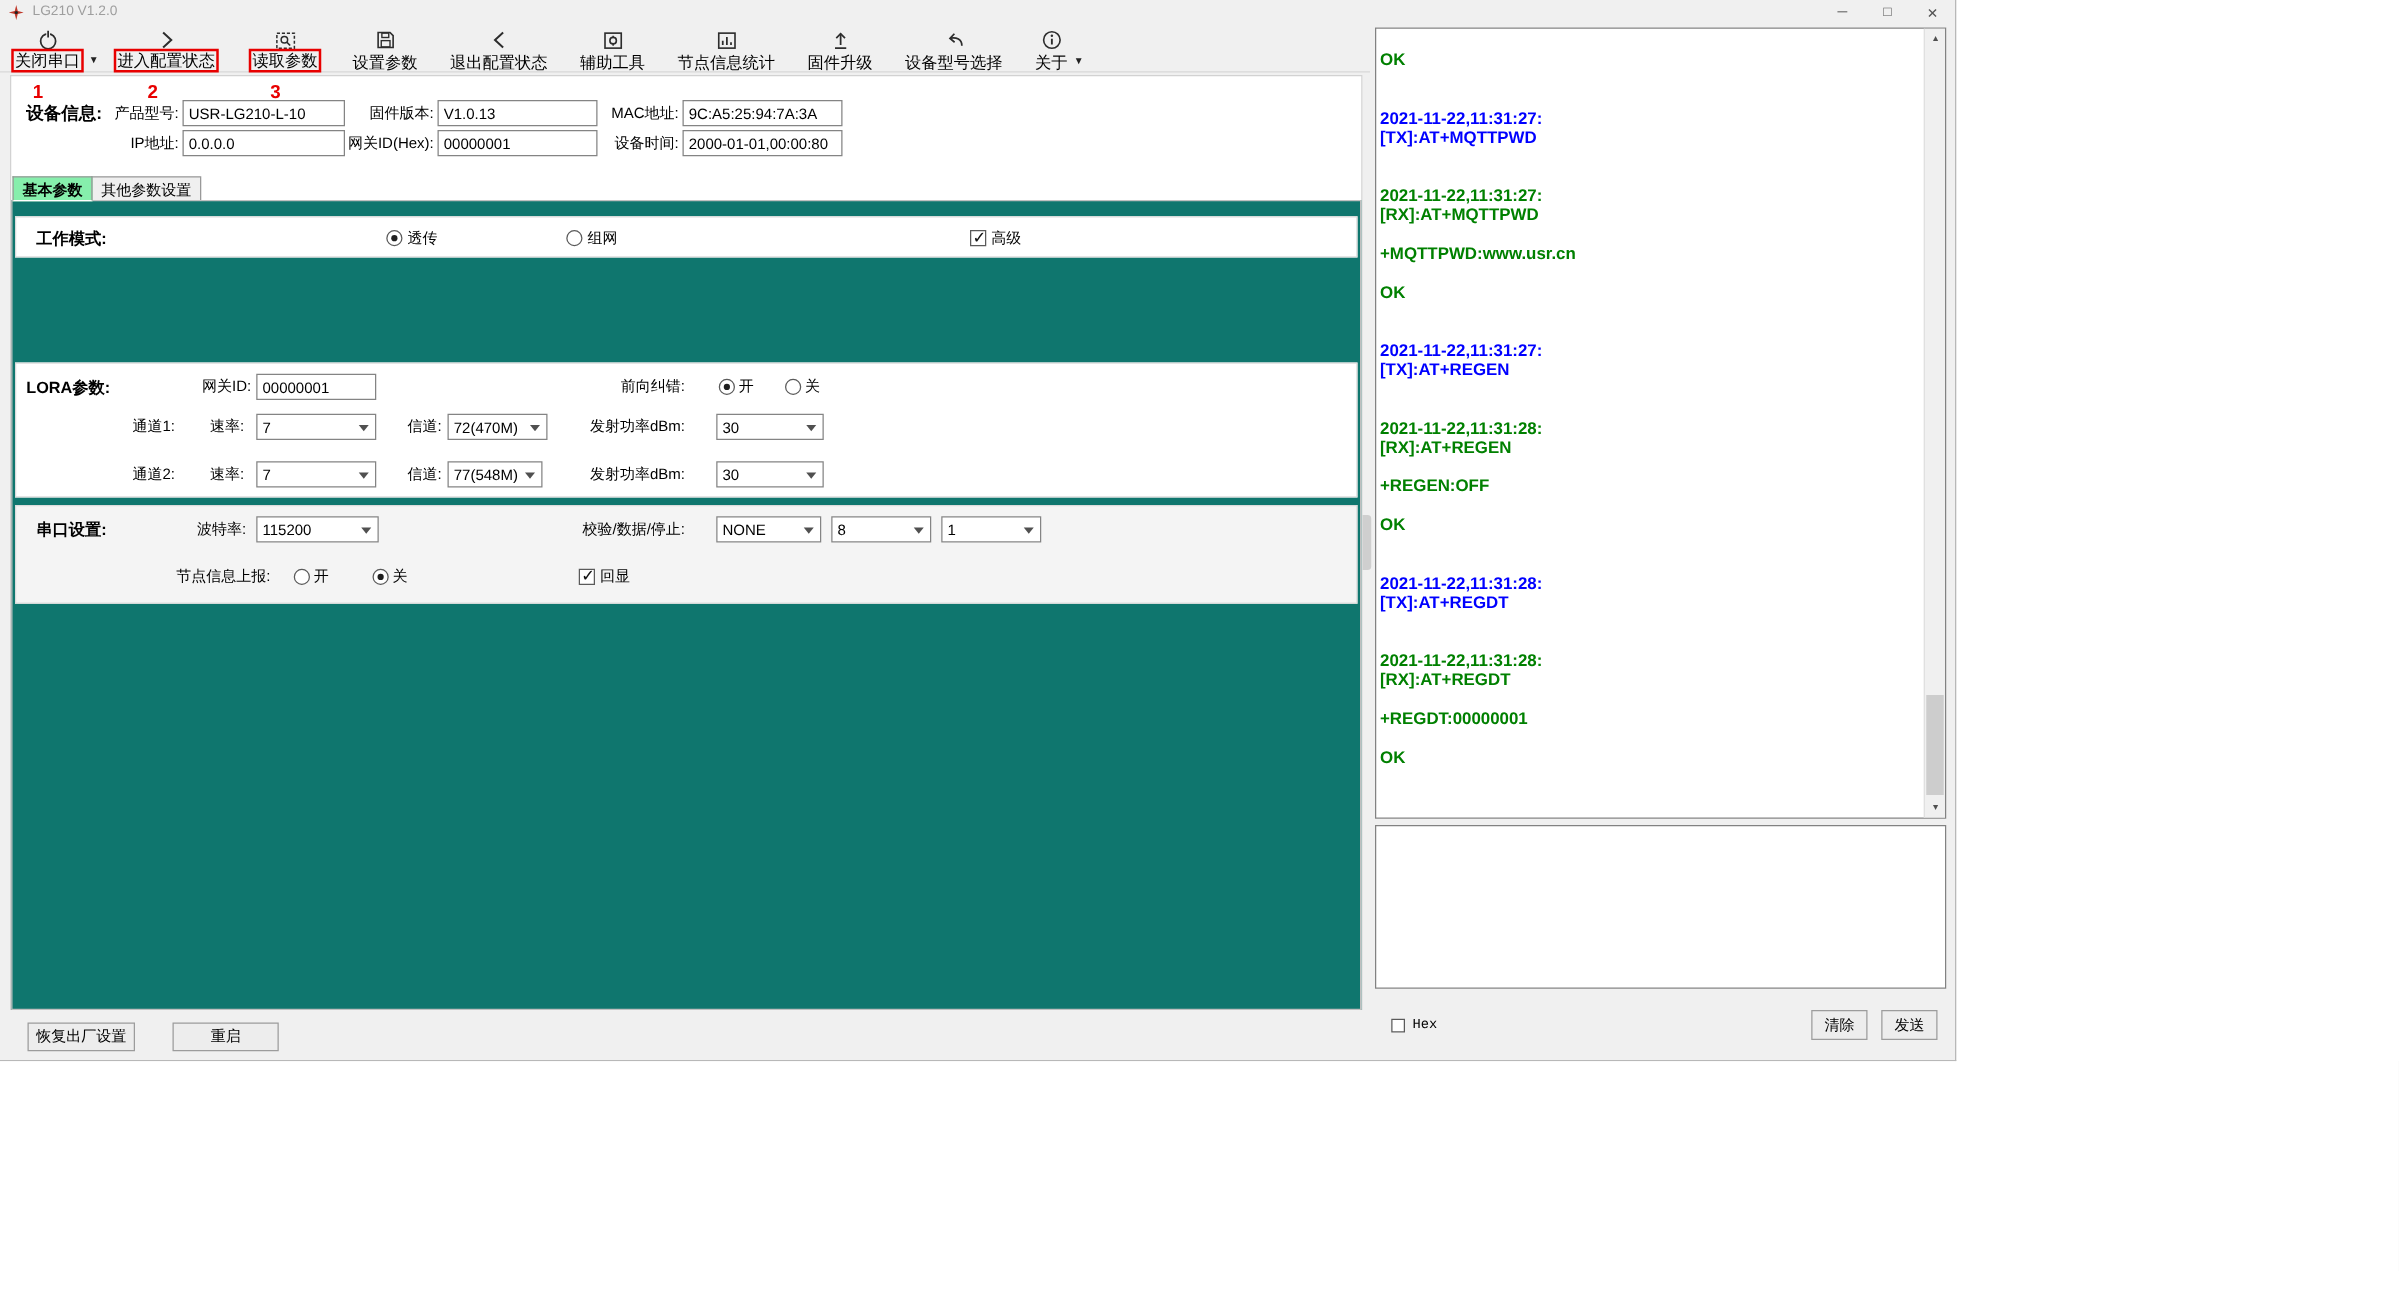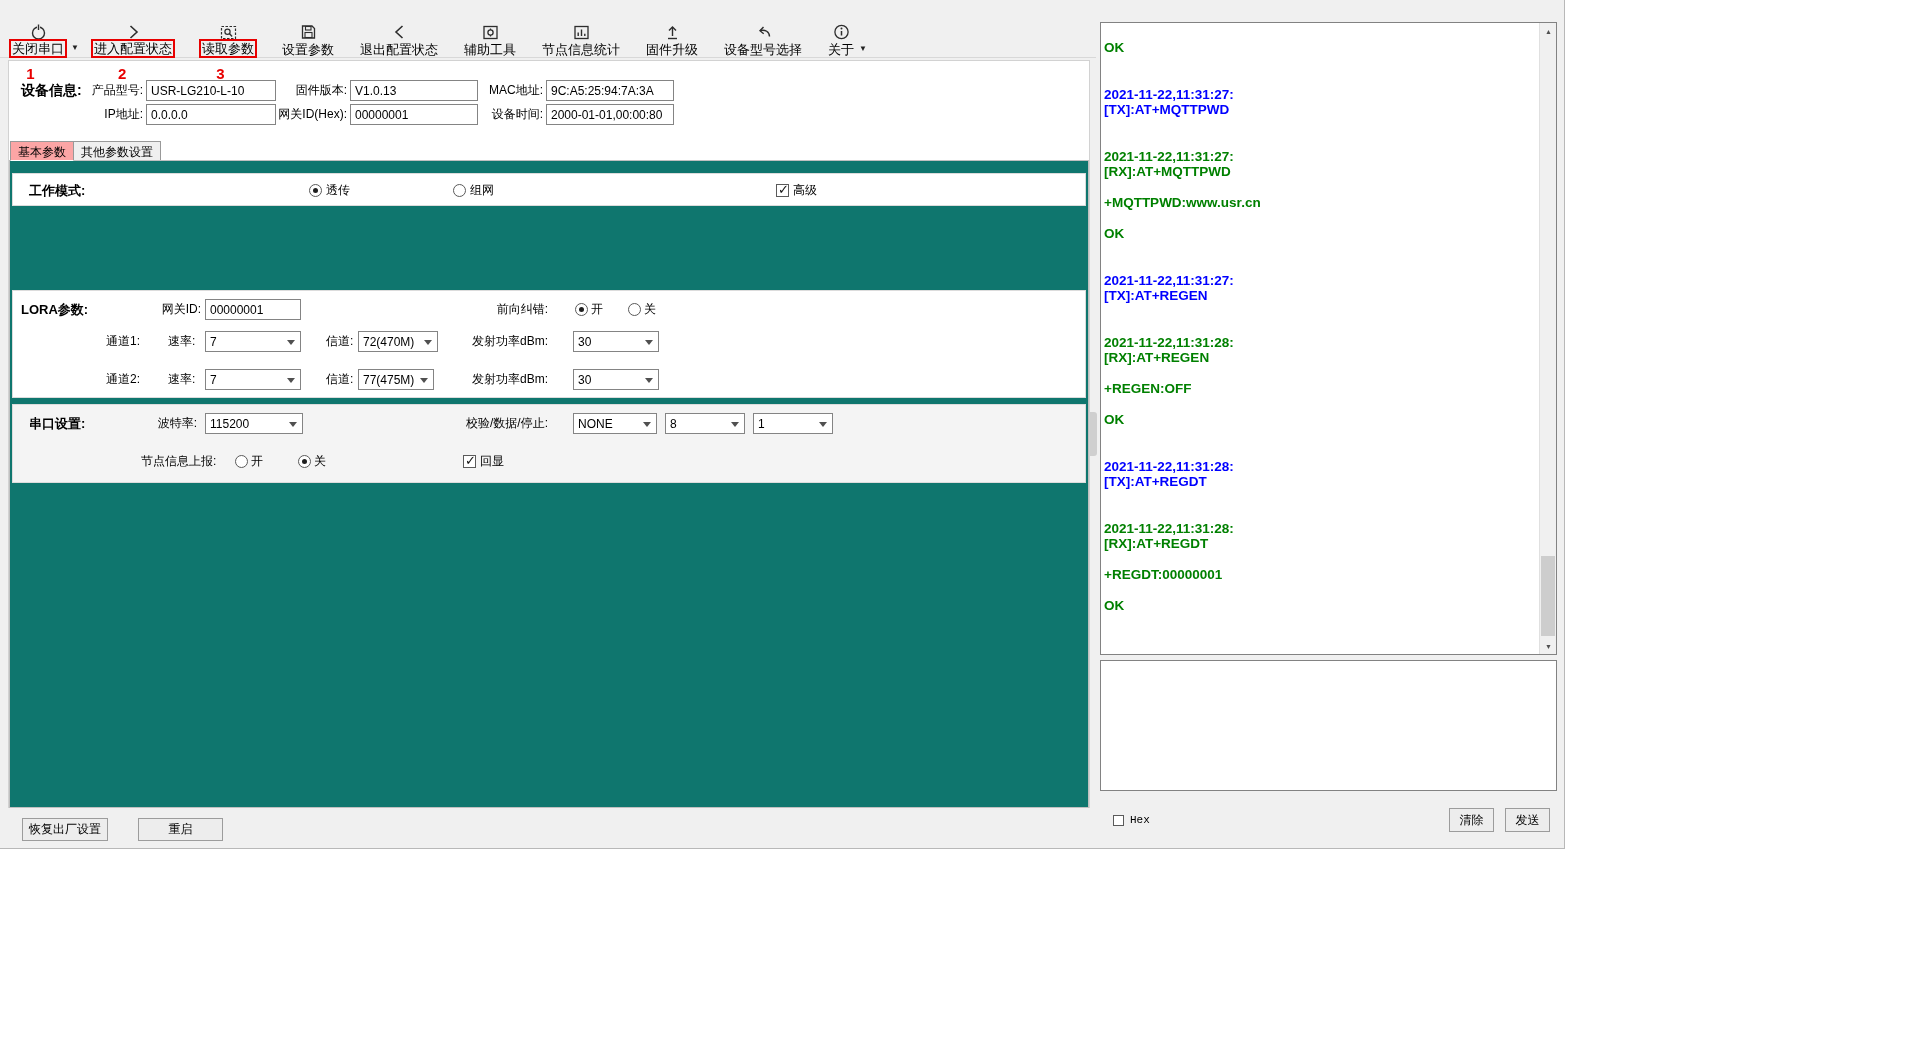--- a/index.html
+++ b/index.html
@@ -49,21 +49,21 @@
                        font-size:13px; font-weight:bold; color:#111; }
   .btn { position:absolute; background:#ededed; border:1px solid #9c9c9c; font-size:12px;
          display:flex; align-items:center; justify-content:center; cursor:pointer; }
 
   
   .main-panel { position:absolute; left:8px; top:60px; width:1082px; height:748px;
                 background:#fff; border:1px solid #d2d2d2; }
   .tabs { position:absolute; left:1px; top:80px; display:flex; }
   .tab { height:20px; padding:2px 7px; border:1px solid #999; background:#efefef;
          font-size:12px; margin-right:-1px; cursor:pointer; position:relative; }
-  .tab.active { background:#fca5a5; border-bottom-color:#fff; z-index:3; }
+  .tab.active { background:#86efac; border-bottom-color:#fff; z-index:3;font-weight:bold; }
   .tabpage { position:absolute; left:0; top:99px; width:1080px; height:648px;
              border:1px solid #c0c0c0; background:#0f766e; }
   .section { position:absolute; left:2px; width:1074px; border:1px solid #dcdcdc; background:#fff; }
   .section.alt { background:#f4f4f4; }
 
   
   .log-box { position:absolute; left:1100px; top:22px; width:457px; height:633px;
              background:#fff; border:1px solid #828282; }
   .log-content { position:absolute; left:3px; top:17px; right:20px; bottom:2px; overflow:hidden; }
   .log-line { height:15.5px; font-size:13.5px; font-weight:bold; white-space:pre; line-height:15.5px; }
@@ -82,20 +82,34 @@
   .hex-lbl { position:absolute; left:17px; top:1px; font-family:"Liberation Mono","DejaVu Sans Mono",monospace;
              font-size:11px; }
   .splitter { position:absolute; left:1090px; top:412px; width:7px; height:44px;
               background:#cfcfcf; border-radius:0 3px 3px 0; cursor:pointer; }
 </style>
 </head>
 <body>
 
 <div class="window">
 
+  <div class="titlebar">
+    <span class="app-icon">
+      <svg width="12" height="12" viewBox="0 0 12 12">
+          <path d="M6 0 L7.2 4.8 L12 6 L7.2 7.2 L6 12 L4.8 7.2 L0 6 L4.8 4.8 Z" fill="#c0392b"></path>
+          <circle cx="6" cy="6" r="1.3" fill="#222"></circle>
+        </svg>
+    </span>
+    <span class="title">LG210 V1.2.0</span>
+    <div class="wctrl">
+      <span class="wbtn">─</span>
+      <span class="wbtn">□</span>
+      <span class="wbtn">✕</span>
+    </div>
+  </div>
 
   <div class="toolbar">
 
     <div class="tbtn">
       <span class="ticon">
           <svg width="19" height="18" viewBox="0 0 18 18">
             <circle cx="9" cy="10" r="6" fill="none" stroke="#2d2d2d" stroke-width="1.4"></circle>
             <line x1="9" y1="1.5" x2="9" y2="7.5" stroke="#f0f0f0" stroke-width="3"></line>
             <line x1="9" y1="1.5" x2="9" y2="7" stroke="#2d2d2d" stroke-width="1.4"></line>
           </svg>
@@ -257,21 +271,21 @@
         <div class="combo" style="left:192px;top:40px;width:96px"><span>7</span><span class="arr"></span></div>
         <span class="lbl" style="left:313px;top:40px">信道:</span>
         <div class="combo" style="left:345px;top:40px;width:80px"><span>72(470M)</span><span class="arr"></span></div>
         <span class="lbl r" style="left:445px;top:40px;width:90px">发射功率dBm:</span>
         <div class="combo" style="left:560px;top:40px;width:86px"><span>30</span><span class="arr"></span></div>
 
         <span class="lbl" style="left:93px;top:78px">通道2:</span>
         <span class="lbl" style="left:155px;top:78px">速率:</span>
         <div class="combo" style="left:192px;top:78px;width:96px"><span>7</span><span class="arr"></span></div>
         <span class="lbl" style="left:313px;top:78px">信道:</span>
-        <div class="combo" style="left:345px;top:78px;width:76px"><span>77(475M)</span><span class="arr"></span></div>
+        <div class="combo" style="left:345px;top:78px;width:76px"><span>77(548M)</span><span class="arr"></span></div>
         <span class="lbl r" style="left:445px;top:78px;width:90px">发射功率dBm:</span>
         <div class="combo" style="left:560px;top:78px;width:86px"><span>30</span><span class="arr"></span></div>
       </div>
 
       <div class="section alt" style="top:243px;height:79px">
         <span class="lbl bold" style="left:16px;top:8px">串口设置:</span>
         <span class="lbl r" style="left:118px;top:8px;width:66px">波特率:</span>
         <div class="combo" style="left:192px;top:8px;width:98px"><span>115200</span><span class="arr"></span></div>
         <span class="lbl r" style="left:440px;top:8px;width:95px">校验/数据/停止:</span>
         <div class="combo" style="left:560px;top:8px;width:84px"><span>NONE</span><span class="arr"></span></div>

